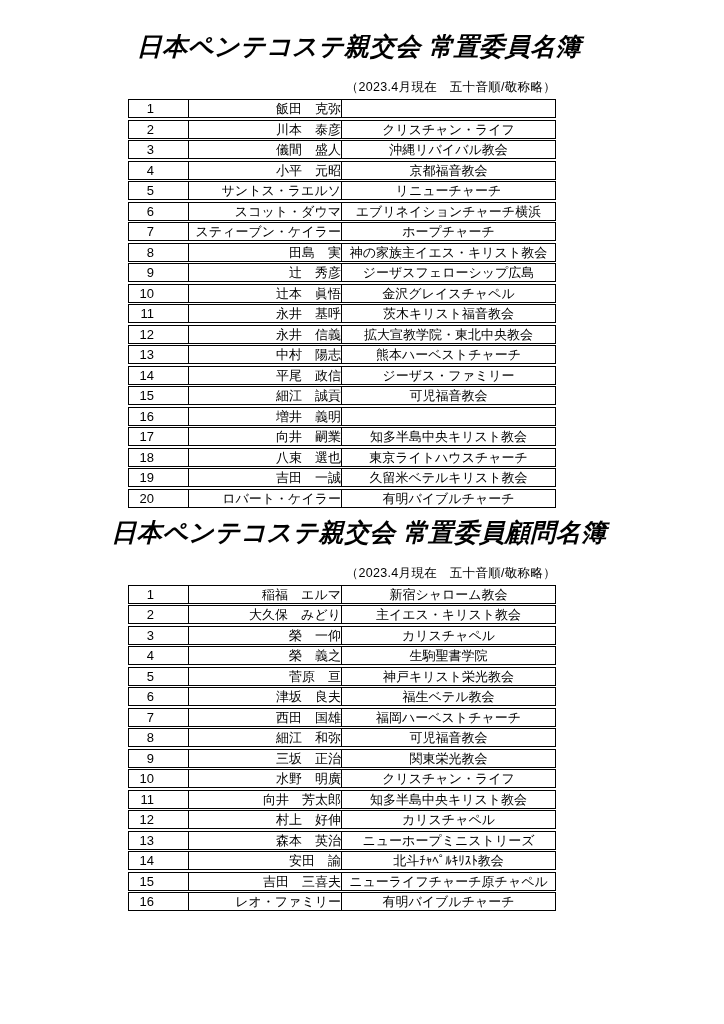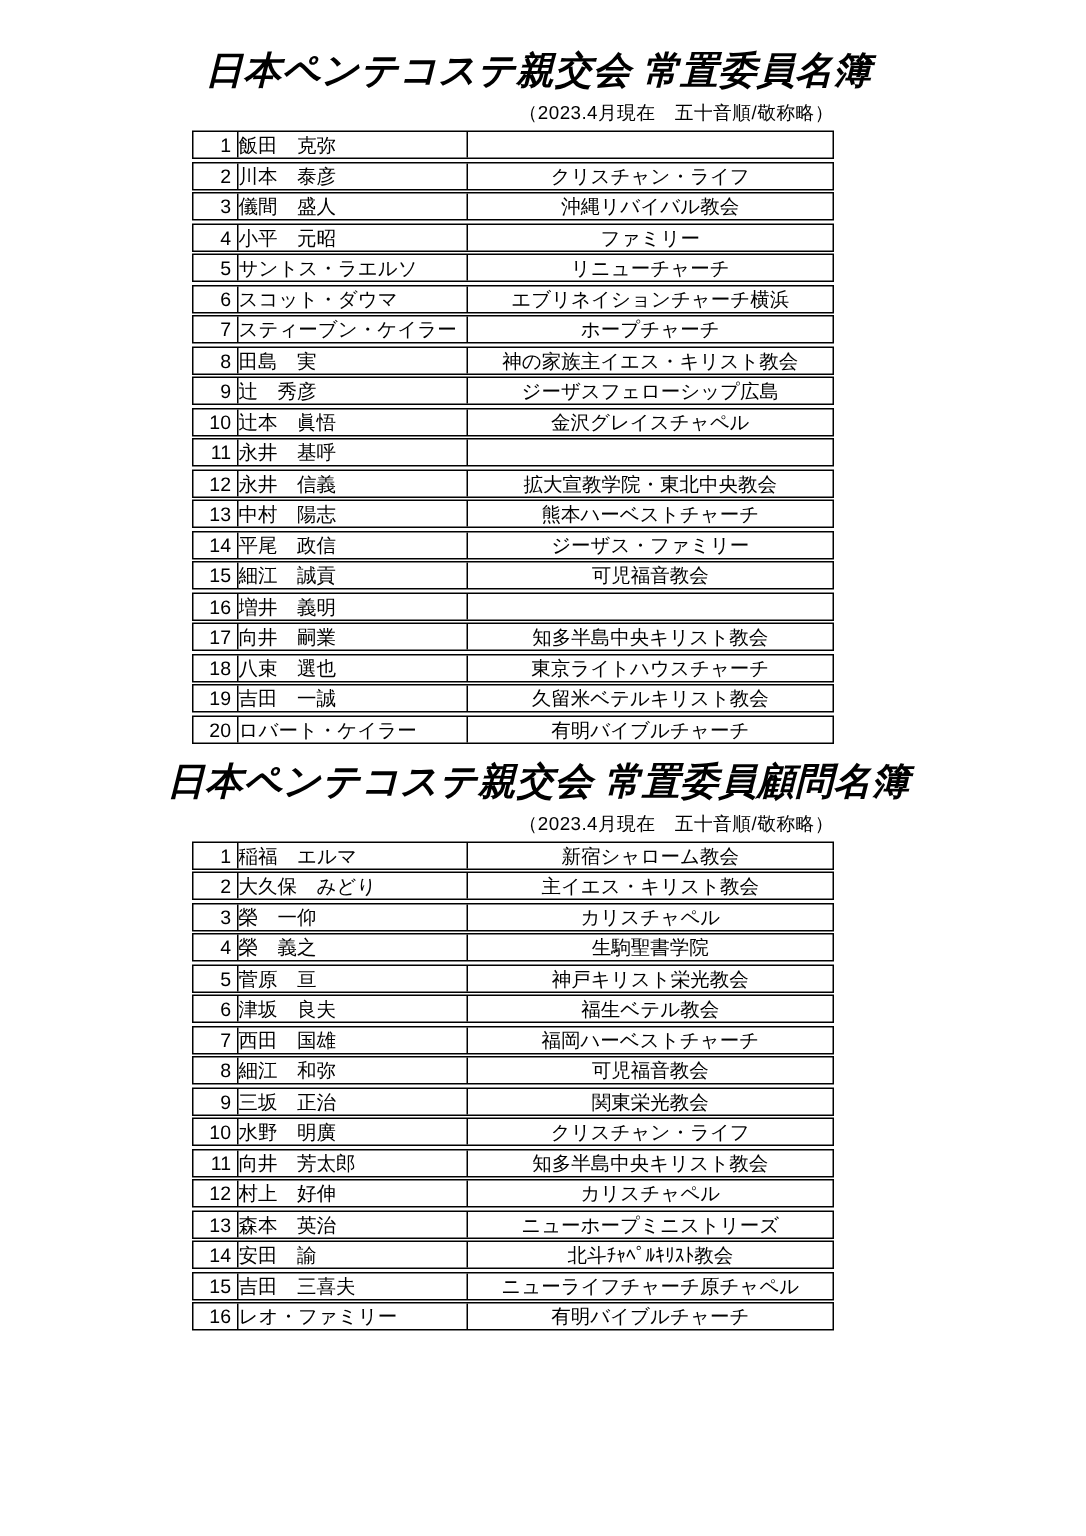--- a/index.html
+++ b/index.html
@@ -8,35 +8,35 @@
     font-family:"Liberation Sans","DejaVu Sans",sans-serif;
   }
   .doc{position:relative;width:724px;height:1024px;background:#fff;overflow:hidden;}
   .title{
     margin:30px 6px 0 0;text-align:center;
     font-size:25px;font-weight:bold;font-style:italic;
     letter-spacing:0.5px;white-space:nowrap;
   }
   .title2{margin-top:8px;}
   .note{
-    width:428px;margin:4px 0 3px 128px;text-align:right;
+    width:428px;margin:16px 0 3px 128px;text-align:right;
     font-size:12.5px;letter-spacing:0.3px;
   }
   .tbl{width:428px;margin-left:128px;}
   .row{
     display:flex;align-items:stretch;
     height:17px;line-height:17px;
     border:1.4px solid #000;margin-bottom:1.5px;
     font-size:13px;background:#fff;
   }
   .c-no{width:25px;padding-right:4px;text-align:right;}
   .c-name{
-    width:152px;text-align:left;
+    width:152px;text-align:right;
     border-left:1.4px solid #000;border-right:1.4px solid #000;
-    overflow:hidden;white-space:nowrap;
+    overflow:hidden;white-space:nowrap;margin-left:30px;
   }
   .c-church{flex:1;text-align:center;overflow:hidden;white-space:nowrap;}
 </style>
 </head>
 <body>
 
 <div class="doc">
 
   <div class="title">日本ペンテコステ親交会 常置委員名簿</div>
 
@@ -53,21 +53,21 @@
         <div class="c-church">クリスチャン・ライフ</div>
       </div>
       <div class="row">
         <div class="c-no">3</div>
         <div class="c-name">儀間　盛人</div>
         <div class="c-church">沖縄リバイバル教会</div>
       </div>
       <div class="row">
         <div class="c-no">4</div>
         <div class="c-name">小平　元昭</div>
-        <div class="c-church">ファミリー</div>
+        <div class="c-church">京都福音教会</div>
       </div>
       <div class="row">
         <div class="c-no">5</div>
         <div class="c-name">サントス・ラエルソ</div>
         <div class="c-church">リニューチャーチ</div>
       </div>
       <div class="row">
         <div class="c-no">6</div>
         <div class="c-name">スコット・ダウマ</div>
         <div class="c-church">エブリネイションチャーチ横浜</div>
@@ -88,20 +88,21 @@
         <div class="c-church">ジーザスフェローシップ広島</div>
       </div>
       <div class="row">
         <div class="c-no">10</div>
         <div class="c-name">辻本　眞悟</div>
         <div class="c-church">金沢グレイスチャペル</div>
       </div>
       <div class="row">
         <div class="c-no">11</div>
         <div class="c-name">永井　基呼</div>
+        <div class="c-church">茨木キリスト福音教会</div>
       </div>
       <div class="row">
         <div class="c-no">12</div>
         <div class="c-name">永井　信義</div>
         <div class="c-church">拡大宣教学院・東北中央教会</div>
       </div>
       <div class="row">
         <div class="c-no">13</div>
         <div class="c-name">中村　陽志</div>
         <div class="c-church">熊本ハーベストチャーチ</div>

